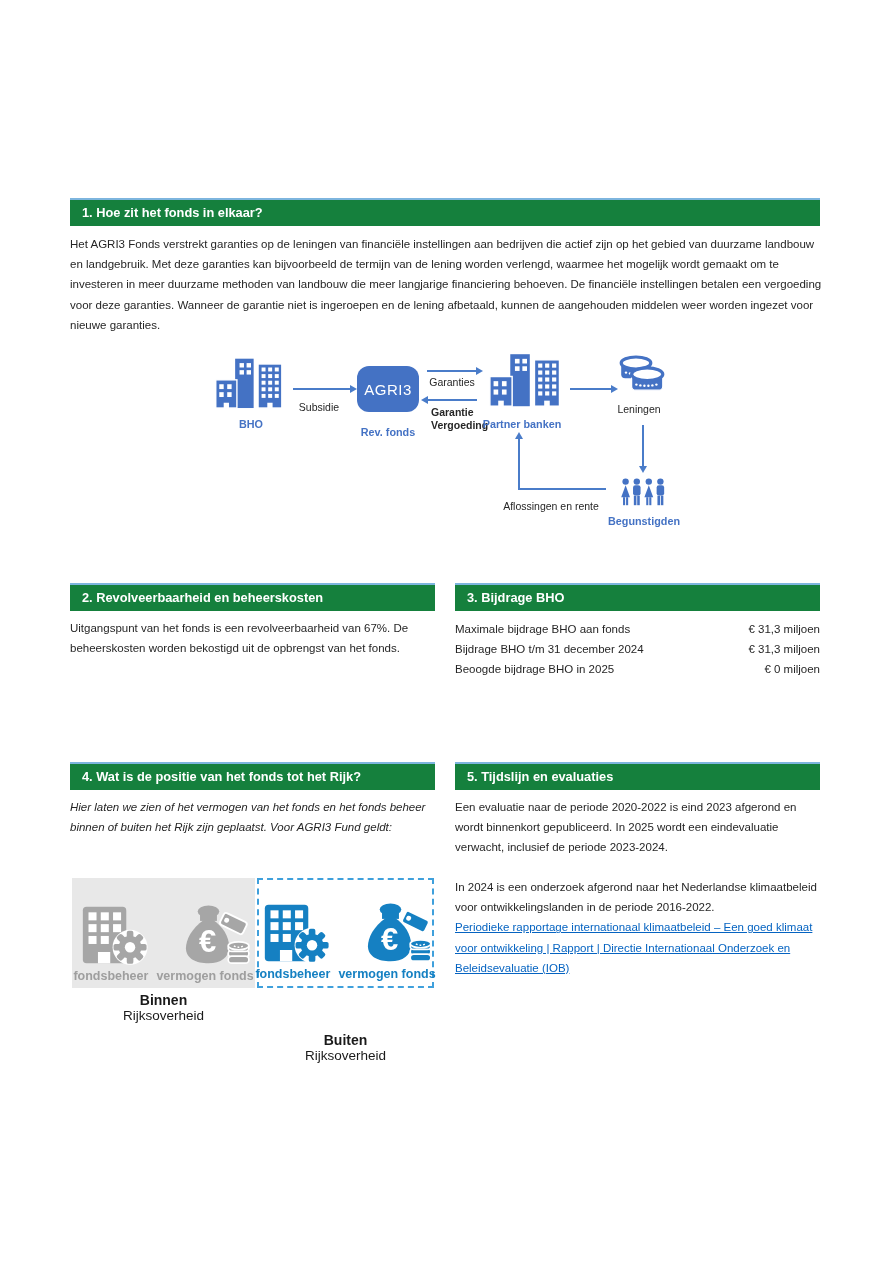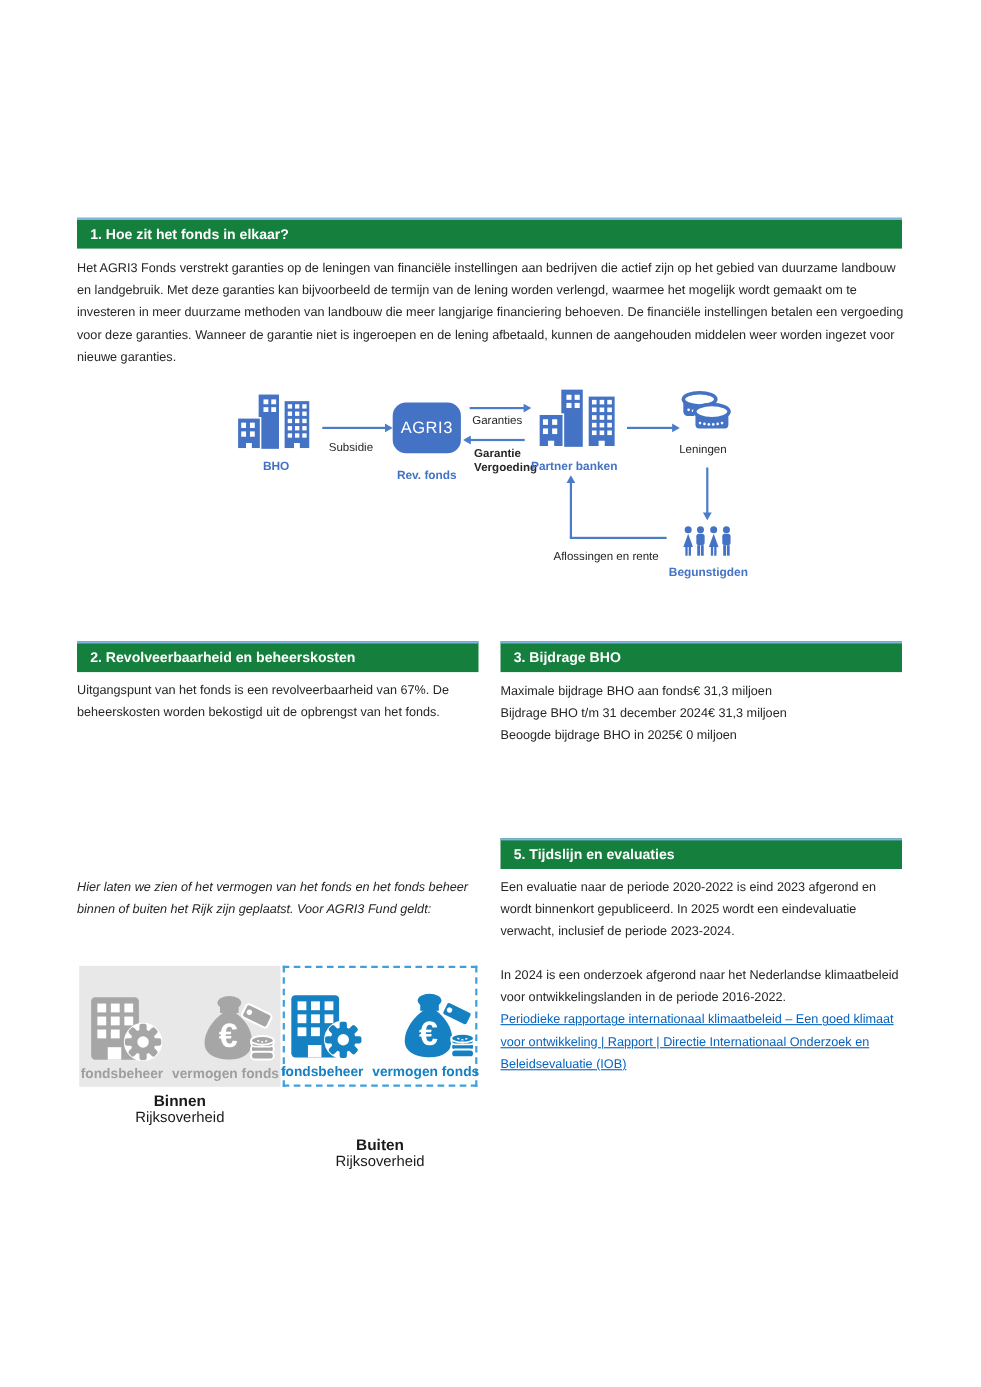--- a/index.html
+++ b/index.html
@@ -8,21 +8,21 @@
   .abs{position:absolute;}
   
   .bar{position:absolute;height:26px;background:#15803d;border-top:2px solid #7db5de;
        color:#ffffff;font-weight:bold;font-size:12.8px;line-height:26px;padding-left:12px;
        box-sizing:content-box;}
   .bar.wide{width:738px;}
   .bar.col{width:353px;}
   
   .body-text{position:absolute;font-size:11.5px;line-height:20.2px;color:#262626;}
   
-  .rowline{display:flex;line-height:20px;}
+  .rowline{display:flex;justify-content:space-between;line-height:20px;}
   
   .diagram{position:absolute;left:70px;top:345px;width:760px;height:192px;}
   .dlab{position:absolute;font-size:10.5px;color:#262626;white-space:nowrap;}
   .dlab.ctr{transform:translateX(-50%);}
   .dlab.blue{color:#4472c4;font-weight:bold;font-size:10.8px;}
   .dlab.pre{white-space:pre-line;line-height:13px;font-weight:bold;}
   .agri3-box{position:absolute;background:#4472c4;border-radius:12px;color:#fff;
              display:flex;align-items:center;justify-content:center;font-size:15px;letter-spacing:.5px;}
   .arr{position:absolute;background:#4a7cc9;}
   .arr-h{height:2px;}
@@ -235,20 +235,23 @@
     <div class="rowline">
       <span>Bijdrage BHO t/m 31 december 2024</span>
       <span>€ 31,3 miljoen</span>
     </div>
     <div class="rowline">
       <span>Beoogde bijdrage BHO in 2025</span>
       <span>€ 0 miljoen</span>
     </div>
   </div>
 
+  <div class="bar col" style="left:70px;top:762px;">
+    <span>4. Wat is de positie van het fonds tot het Rijk?</span>
+  </div>
   <div class="body-text" style="left:70px;top:797px;width:362px;font-style:italic;">Hier laten we zien of het vermogen van het fonds en het fonds beheer binnen of buiten het Rijk zijn geplaatst. Voor AGRI3 Fund geldt:</div>
 
   <div class="bar col" style="left:455px;top:762px;">
     <span>5. Tijdslijn en evaluaties</span>
   </div>
   <div class="body-text" style="left:455px;top:797px;width:372px;">Een evaluatie naar de periode 2020-2022 is eind 2023 afgerond en wordt binnenkort gepubliceerd. In 2025 wordt een eindevaluatie verwacht, inclusief de periode 2023-2024.</div>
   <div class="body-text" style="left:455px;top:877px;width:372px;">
     <span>In 2024 is een onderzoek afgerond naar het Nederlandse klimaatbeleid voor ontwikkelingslanden in de periode 2016-2022.</span>
     <a class="doc-link" href="#">Periodieke rapportage internationaal klimaatbeleid – Een goed klimaat voor ontwikkeling | Rapport | Directie Internationaal Onderzoek en Beleidsevaluatie (IOB)</a>
   </div>

